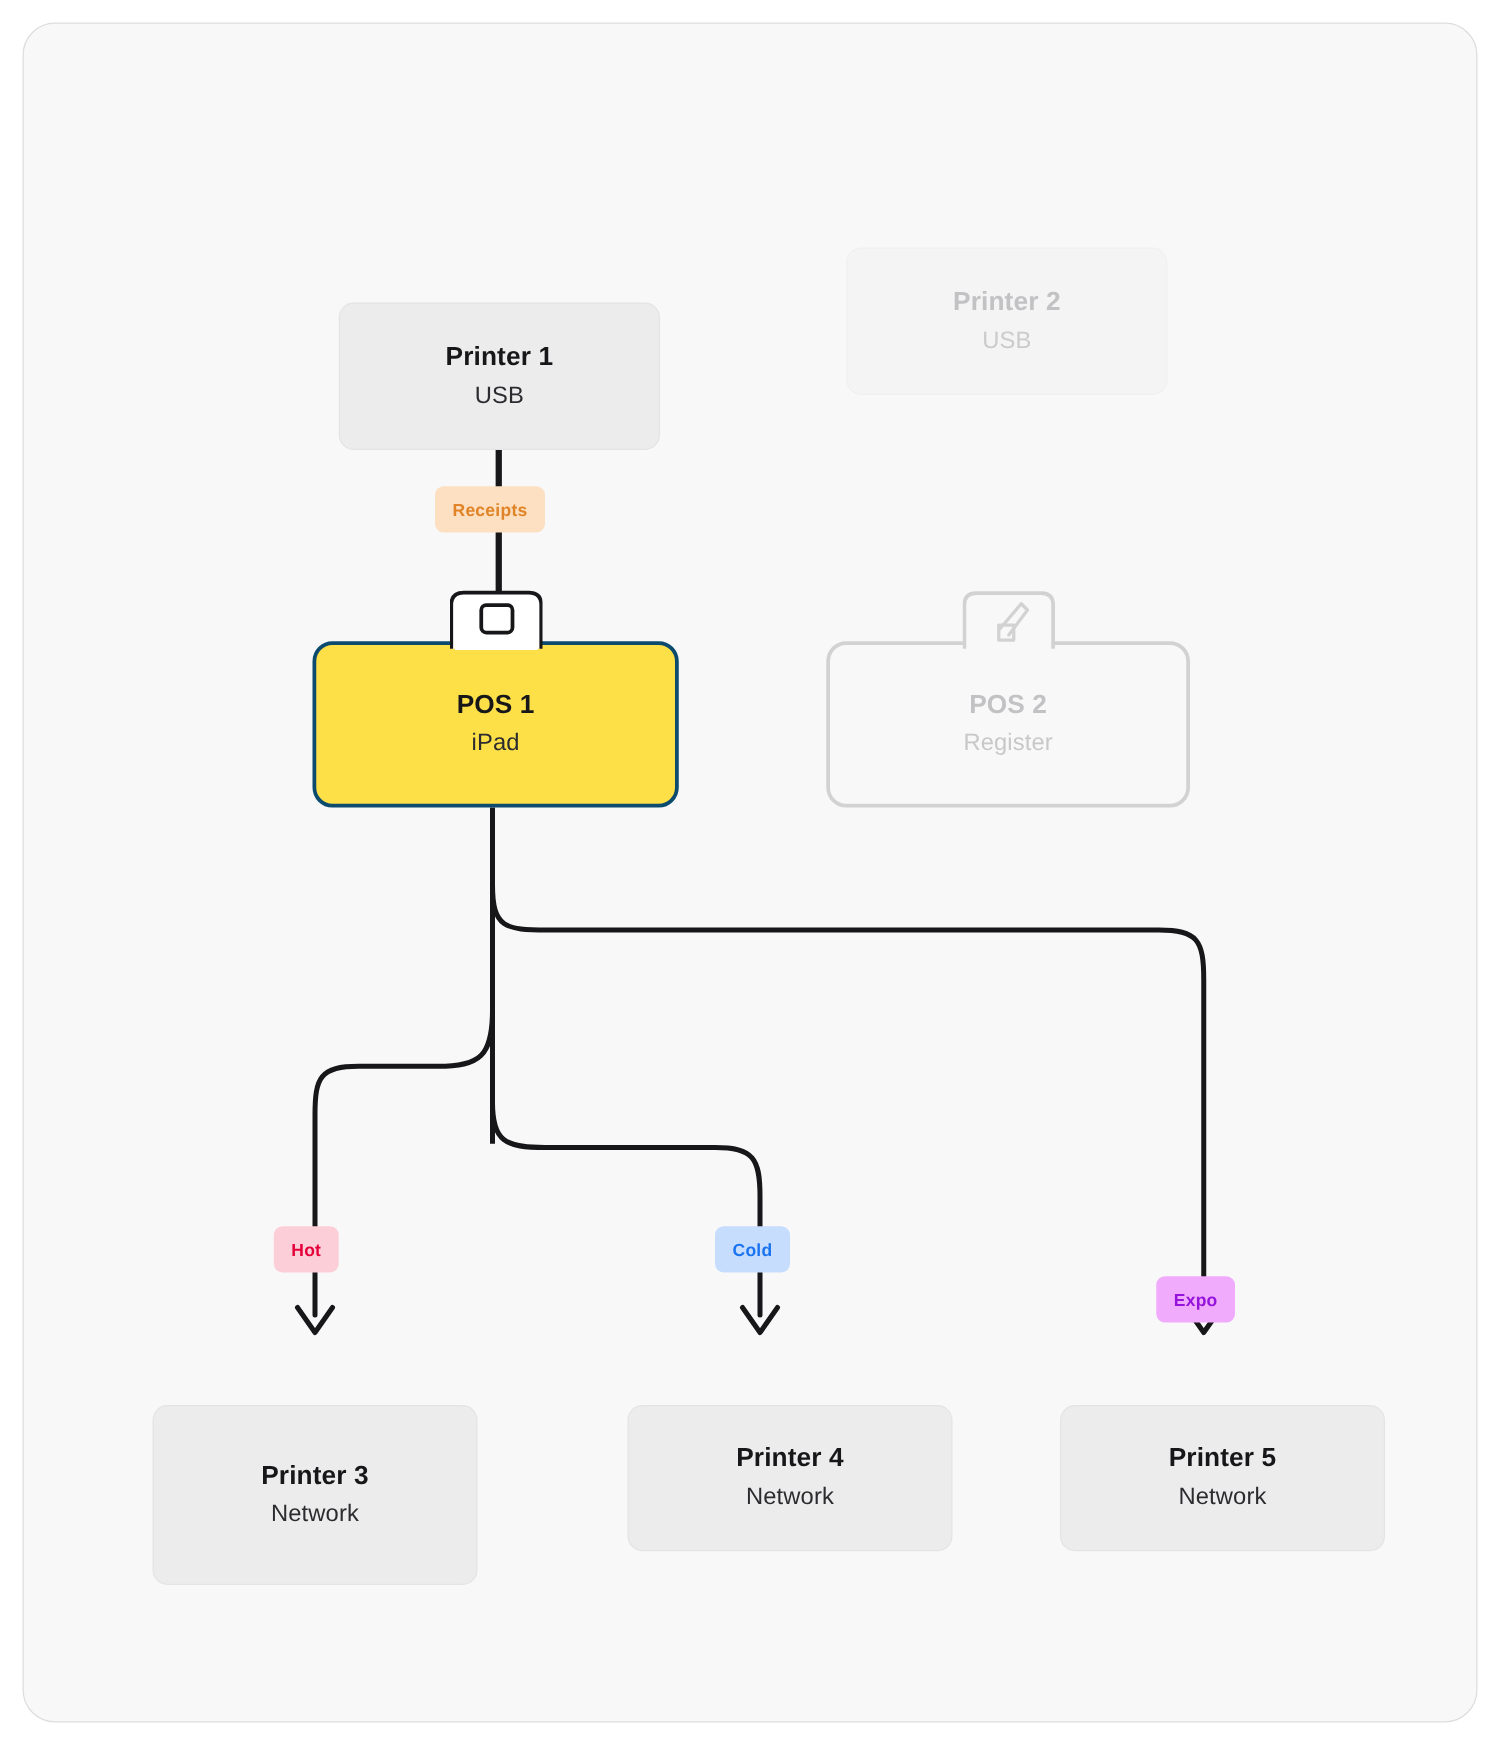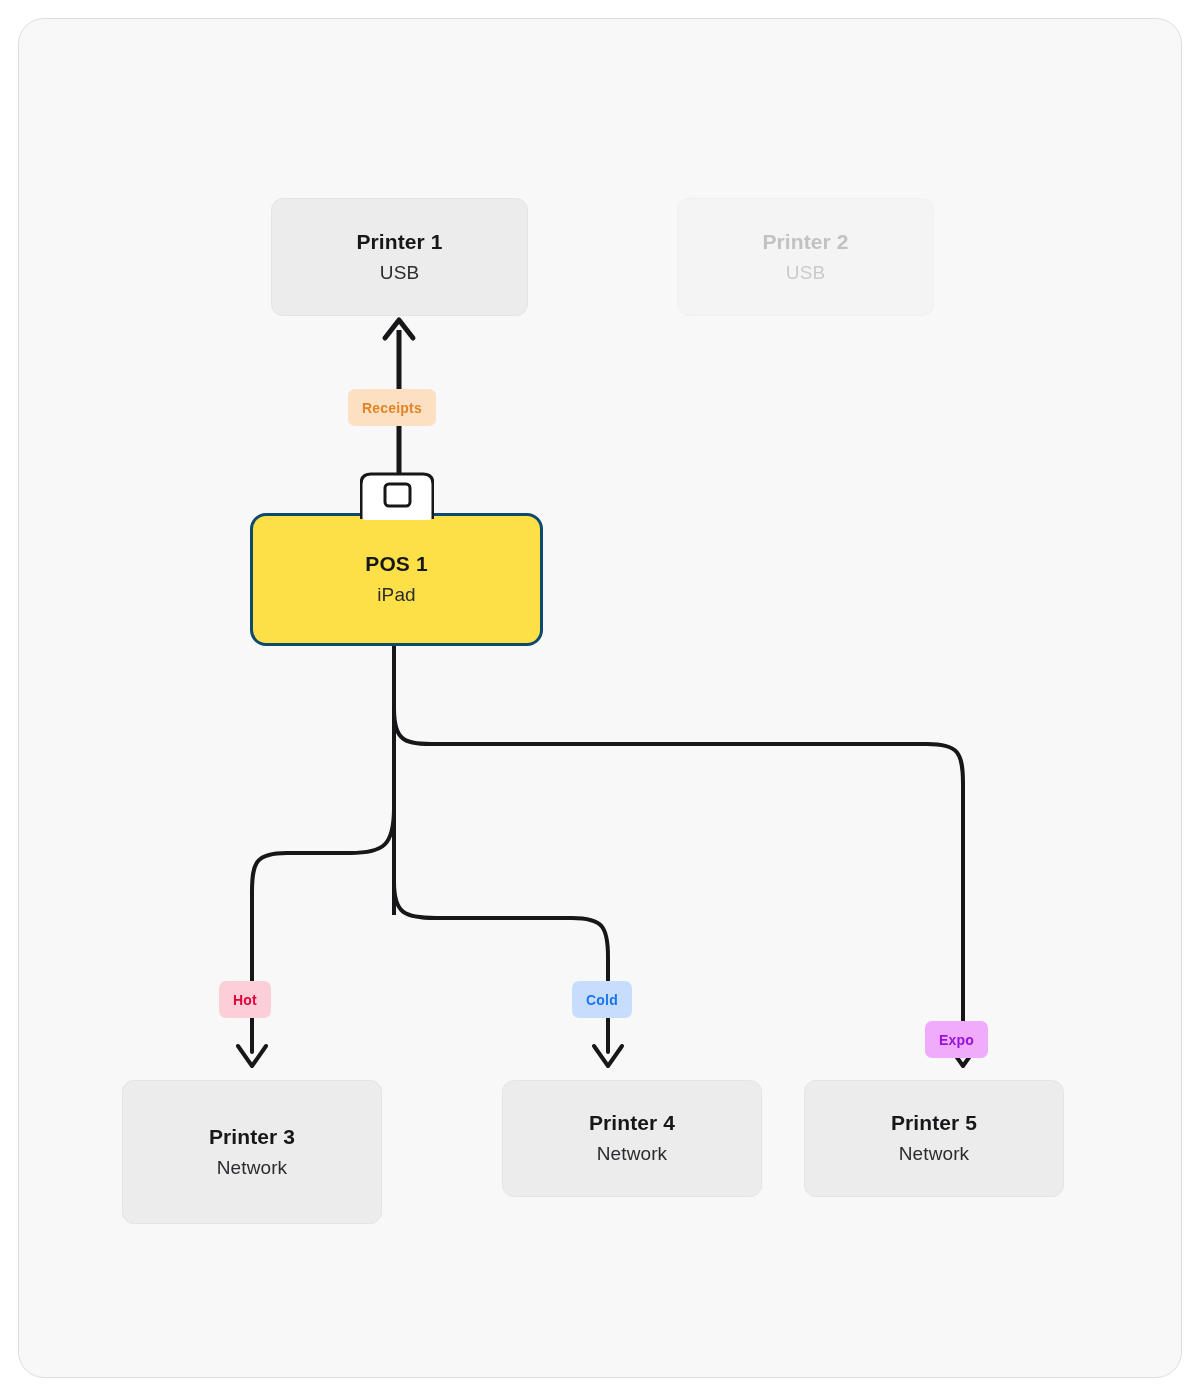--- a/index.html
+++ b/index.html
@@ -58,20 +58,21 @@
     font-weight: normal;
     line-height: 1.3;
     margin-top: 6px;
     letter-spacing: 0.1px;
   }
 
   
   .printer {
     background: #ECECEC;
     border: 1px solid #E4E4E4;
+    margin-top: 44px;
   }
   .printer .n-title { color: #17171A; }
   .printer .n-sub   { color: #2C2C30; }
 
   
   .printer-off {
     background: #F4F4F4;
     border: 1px solid #F0F0F0;
     align-items: center;
   }
@@ -186,32 +187,45 @@
       <rect x="4" y="40" width="66" height="10" fill="#FFFFFF"></rect>
 
       <g>
         <rect x="25" y="12" width="25" height="22" rx="4" ry="4" fill="none" stroke="#17171A" stroke-width="3"></rect>
       </g>
     </svg>
     <div class="n-title">POS 1</div>
     <div class="n-sub">iPad</div>
   </div>
 
+  <div class="node pos-off" style="left:661px; top:513px; width:291px; height:133px;">
+    <svg class="pos-tab" viewBox="0 0 74 48" xmlns="http://www.w3.org/2000/svg">
+      <path d="M 1.5 47 L 1.5 12 Q 1.5 2.5 11 2.5 L 63 2.5 Q 72.5 2.5 72.5 12 L 72.5 47" fill="#F8F8F8" stroke="#D2D2D2" stroke-width="3" stroke-linejoin="round"></path>
+      <rect x="4" y="40" width="66" height="10" fill="#F8F8F8"></rect>
+
+      <g>
+        <path d="M 29 40 L 29 28 L 41 28 L 41 40 Z" fill="none" stroke="#D2D2D2" stroke-width="2.6" stroke-linejoin="round"></path>
+        <path d="M 30 31 L 47 11 L 52 16 L 37 36" fill="none" stroke="#D2D2D2" stroke-width="2.6" stroke-linejoin="round" stroke-linecap="round"></path>
+      </g>
+    </svg>
+    <div class="n-title">POS 2</div>
+    <div class="n-sub">Register</div>
+  </div>
 
   <div class="node printer" style="left:122px; top:1080px; width:260px; height:144px;">
     <div class="n-title">Printer 3</div>
     <div class="n-sub">Network</div>
   </div>
 
   <div class="node printer" style="left:502px; top:1080px; width:260px; height:117px;">
     <div class="n-title">Printer 4</div>
     <div class="n-sub">Network</div>
   </div>
 
-  <div class="node printer" style="left:804px; top:1080px; width:260px; height:117px;">
+  <div class="node printer" style="left:848px; top:1080px; width:260px; height:117px;">
     <div class="n-title">Printer 5</div>
     <div class="n-sub">Network</div>
   </div>
 
   <div class="edge-label" style="left:348px; top:389px; background:#FDE0C2; color:#E08427;">Receipts</div>
 
   <div class="edge-label" style="left:219px; top:981px; background:#FCCFD8; color:#E4003A;">Hot</div>
 
   <div class="edge-label" style="left:572px; top:981px; background:#C7DDFD; color:#1A73F0;">Cold</div>
 

